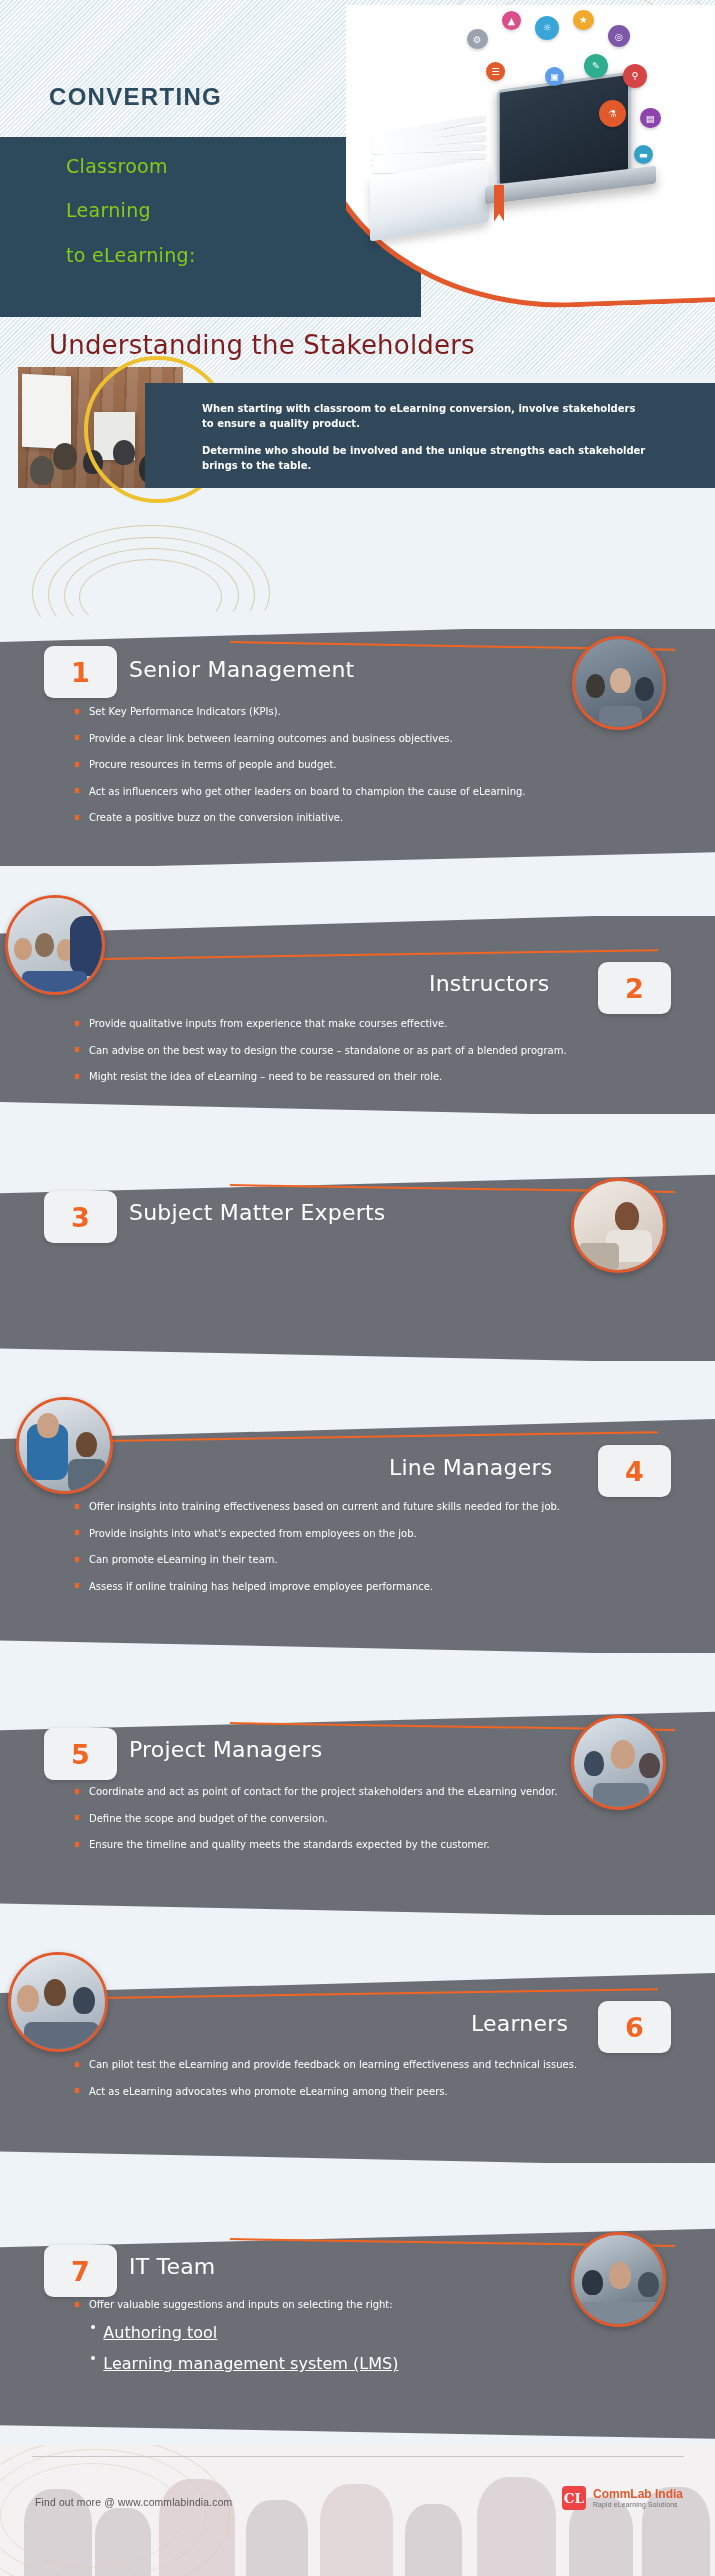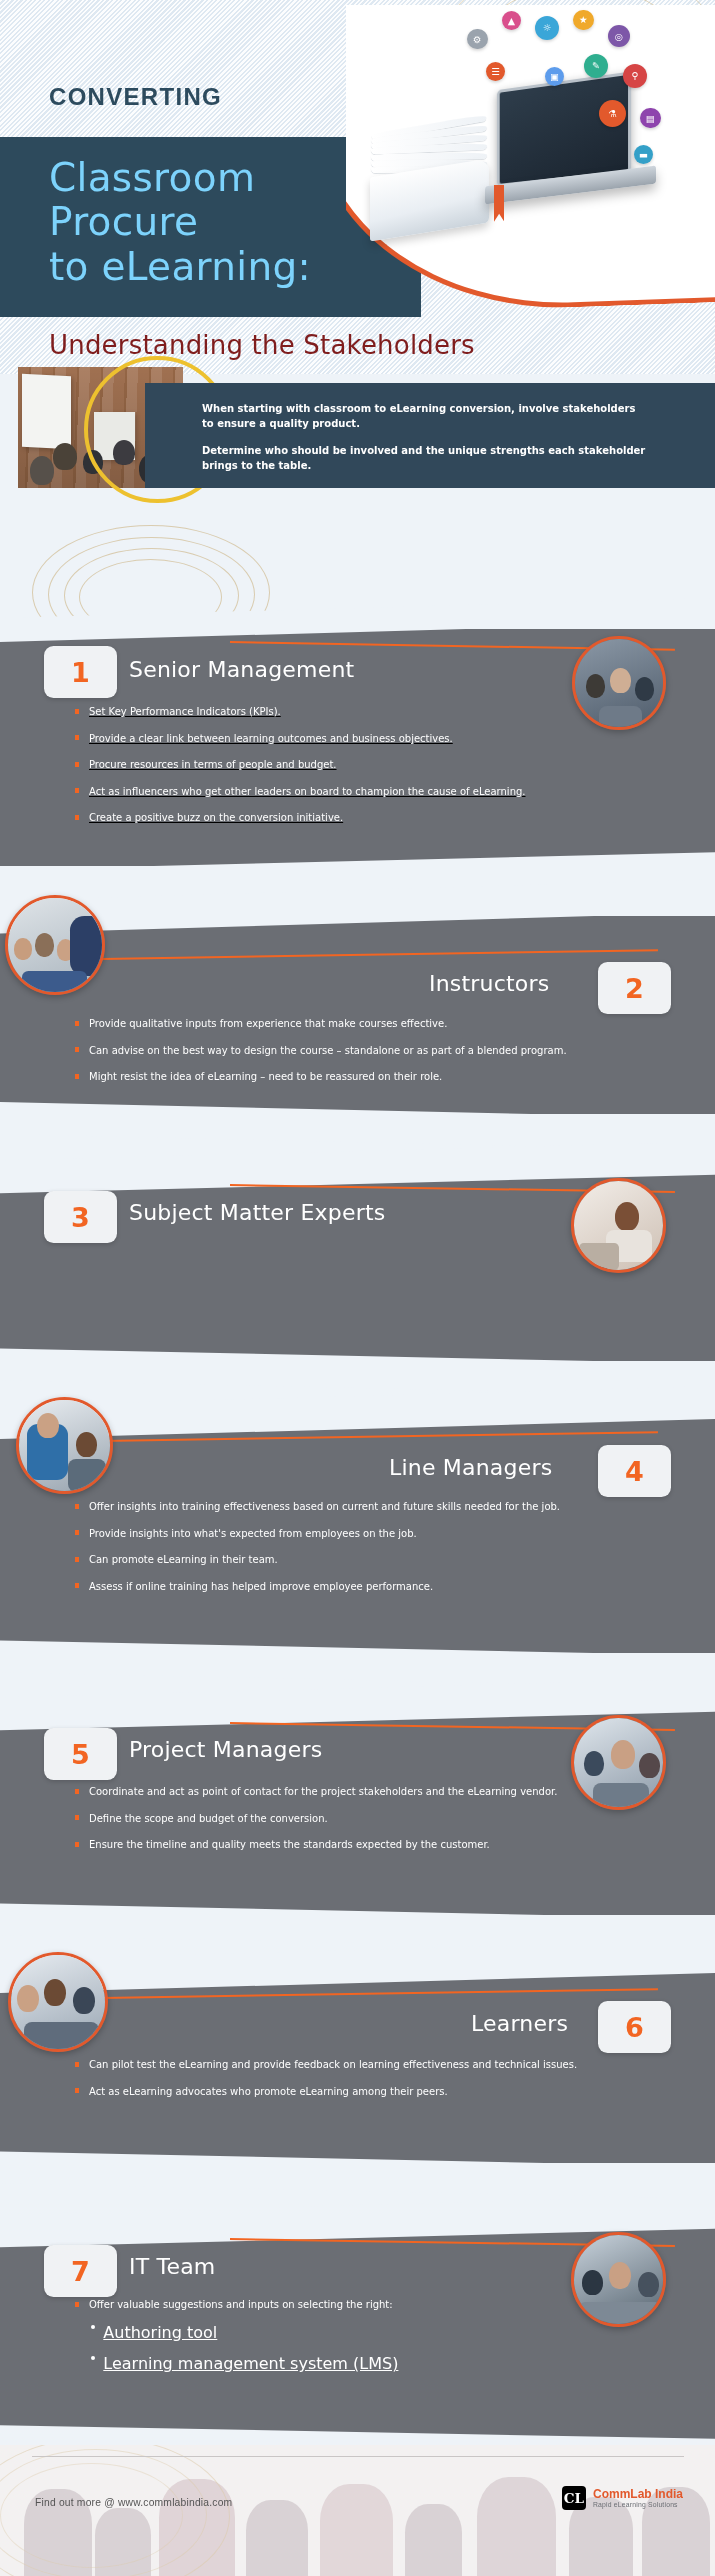--- a/index.html
+++ b/index.html
@@ -34,22 +34,22 @@
   #kicker {
     position:absolute; left:49px; top:83px;
     font-size:24px; font-weight:700; letter-spacing:1.3px; color:#2d4b5e;
   }
 
   #titleband {
     position:absolute; left:0; top:137px; width:421px; height:180px;
     background:#2d4a5c;
   }
   #titleband .tline {
-    position:absolute; left:49px;
-    font-size:39px; font-weight:500; color:#7dd3fc; letter-spacing:0.3px;
+    position:absolute; left:66px;
+    font-size:19px; font-weight:500; color:#84cc16; letter-spacing:0.3px;
     font-family:"DejaVu Sans", sans-serif;
   }
   #t1 { top:17.5px; } #t2 { top:62px; } #t3 { top:107px; }
 
   #subtitle {
     position:absolute; left:49px; top:330px;
     font-size:26px; color:#7f1d1d; font-weight:400; letter-spacing:0.2px;
     font-family:"DejaVu Sans", sans-serif;
   }
 
@@ -226,21 +226,21 @@
   #footer-art { position:absolute; inset:0; overflow:hidden; opacity:.5; }
   #footer-art .sil {
     position:absolute; bottom:0; background:rgba(150,130,140,.55); border-radius:40% 40% 0 0;
   }
   #footer-rule { position:absolute; left:32px; top:11px; width:652px; height:0.8px; background:#c9c6c6; }
   #footer-text {
     position:absolute; left:35px; top:52px; font-size:10.3px; color:#555; letter-spacing:0.2px;
   }
   #brand { position:absolute; right:32px; top:41px; display:flex; align-items:center; gap:7.2px; }
   #brand-mark {
-    width:24px; height:24px; border-radius:4px; background:#000000;
+    width:24px; height:24px; border-radius:4px; background:#ef4444;
     color:#fff; font-size:13.5px; font-weight:700;
     display:flex; align-items:center; justify-content:center;
     font-family:"DejaVu Serif", serif;
   }
   #brand-name { font-size:12px; font-weight:700; color:#e2592c; line-height:1.05; }
   #brand-tag { font-size:6.8px; color:#6b6e74; letter-spacing:0.2px; }
 </style>
 </head>
 <body>
 
@@ -249,21 +249,21 @@
   <div id="header">
     <div class="hdr-tex tex"></div>
     <div class="hdr-rings"></div>
     <div class="hdr-rings r2"></div>
     <div class="hdr-rings r3"></div>
 
     <div id="kicker">CONVERTING</div>
 
     <div id="titleband">
       <div class="tline" id="t1">Classroom</div>
-      <div class="tline" id="t2">Procure</div>
+      <div class="tline" id="t2">Learning</div>
       <div class="tline" id="t3">to eLearning:</div>
     </div>
 
     <div id="subtitle">Understanding the Stakeholders</div>
 
     <div id="hero">
       <div id="hero-oval"></div>
       <div id="hero-inner">
         <div class="page-fan">
           <i style="top:0;transform:rotate(-10deg)"></i>
@@ -328,21 +328,21 @@
   <div class="numbadge" style="left:44px;top:646px;">1</div>
   <div class="sec-title" style="left:129px;top:657px;">Senior Management</div>
   <div class="circ" style="left:572px;top:636px;width:94px;height:94px;">
     <div class="ph" style="background:linear-gradient(160deg,#8b98a6,#4f5c6b);">
       <div class="f" style="left:11px;top:35px;width:19px;height:24px;background:#3d3a36;"></div>
       <div class="f" style="left:35px;top:29px;width:20.7px;height:25.4px;background:#cfae94;"></div>
       <div class="f" style="left:60px;top:38px;width:19px;height:24px;background:#2f3a46;"></div>
       <div class="f" style="left:24px;top:67px;width:43px;height:27px;background:#6e7a88;border-radius:8px;"></div>
     </div>
   </div>
-  <ul class="blist" style="left:73px;top:704px;width:556px;text-decoration:underline;">
+  <ul class="blist" style="left:73px;top:704px;width:556px;">
     <li>Set Key Performance Indicators (KPIs).</li>
     <li>Provide a clear link between learning outcomes and business objectives.</li>
     <li>Procure resources in terms of people and budget.</li>
     <li>Act as influencers who get other leaders on board to champion the cause of eLearning.</li>
     <li>Create a positive buzz on the conversion initiative.</li>
   </ul>
 
   <div class="gap tex" style="top:866px;height:49px;"></div>
   <div class="gap" style="top:861px;height:32px;background:#eef3f8;transform:skewY(-1.4deg);"></div>
 

